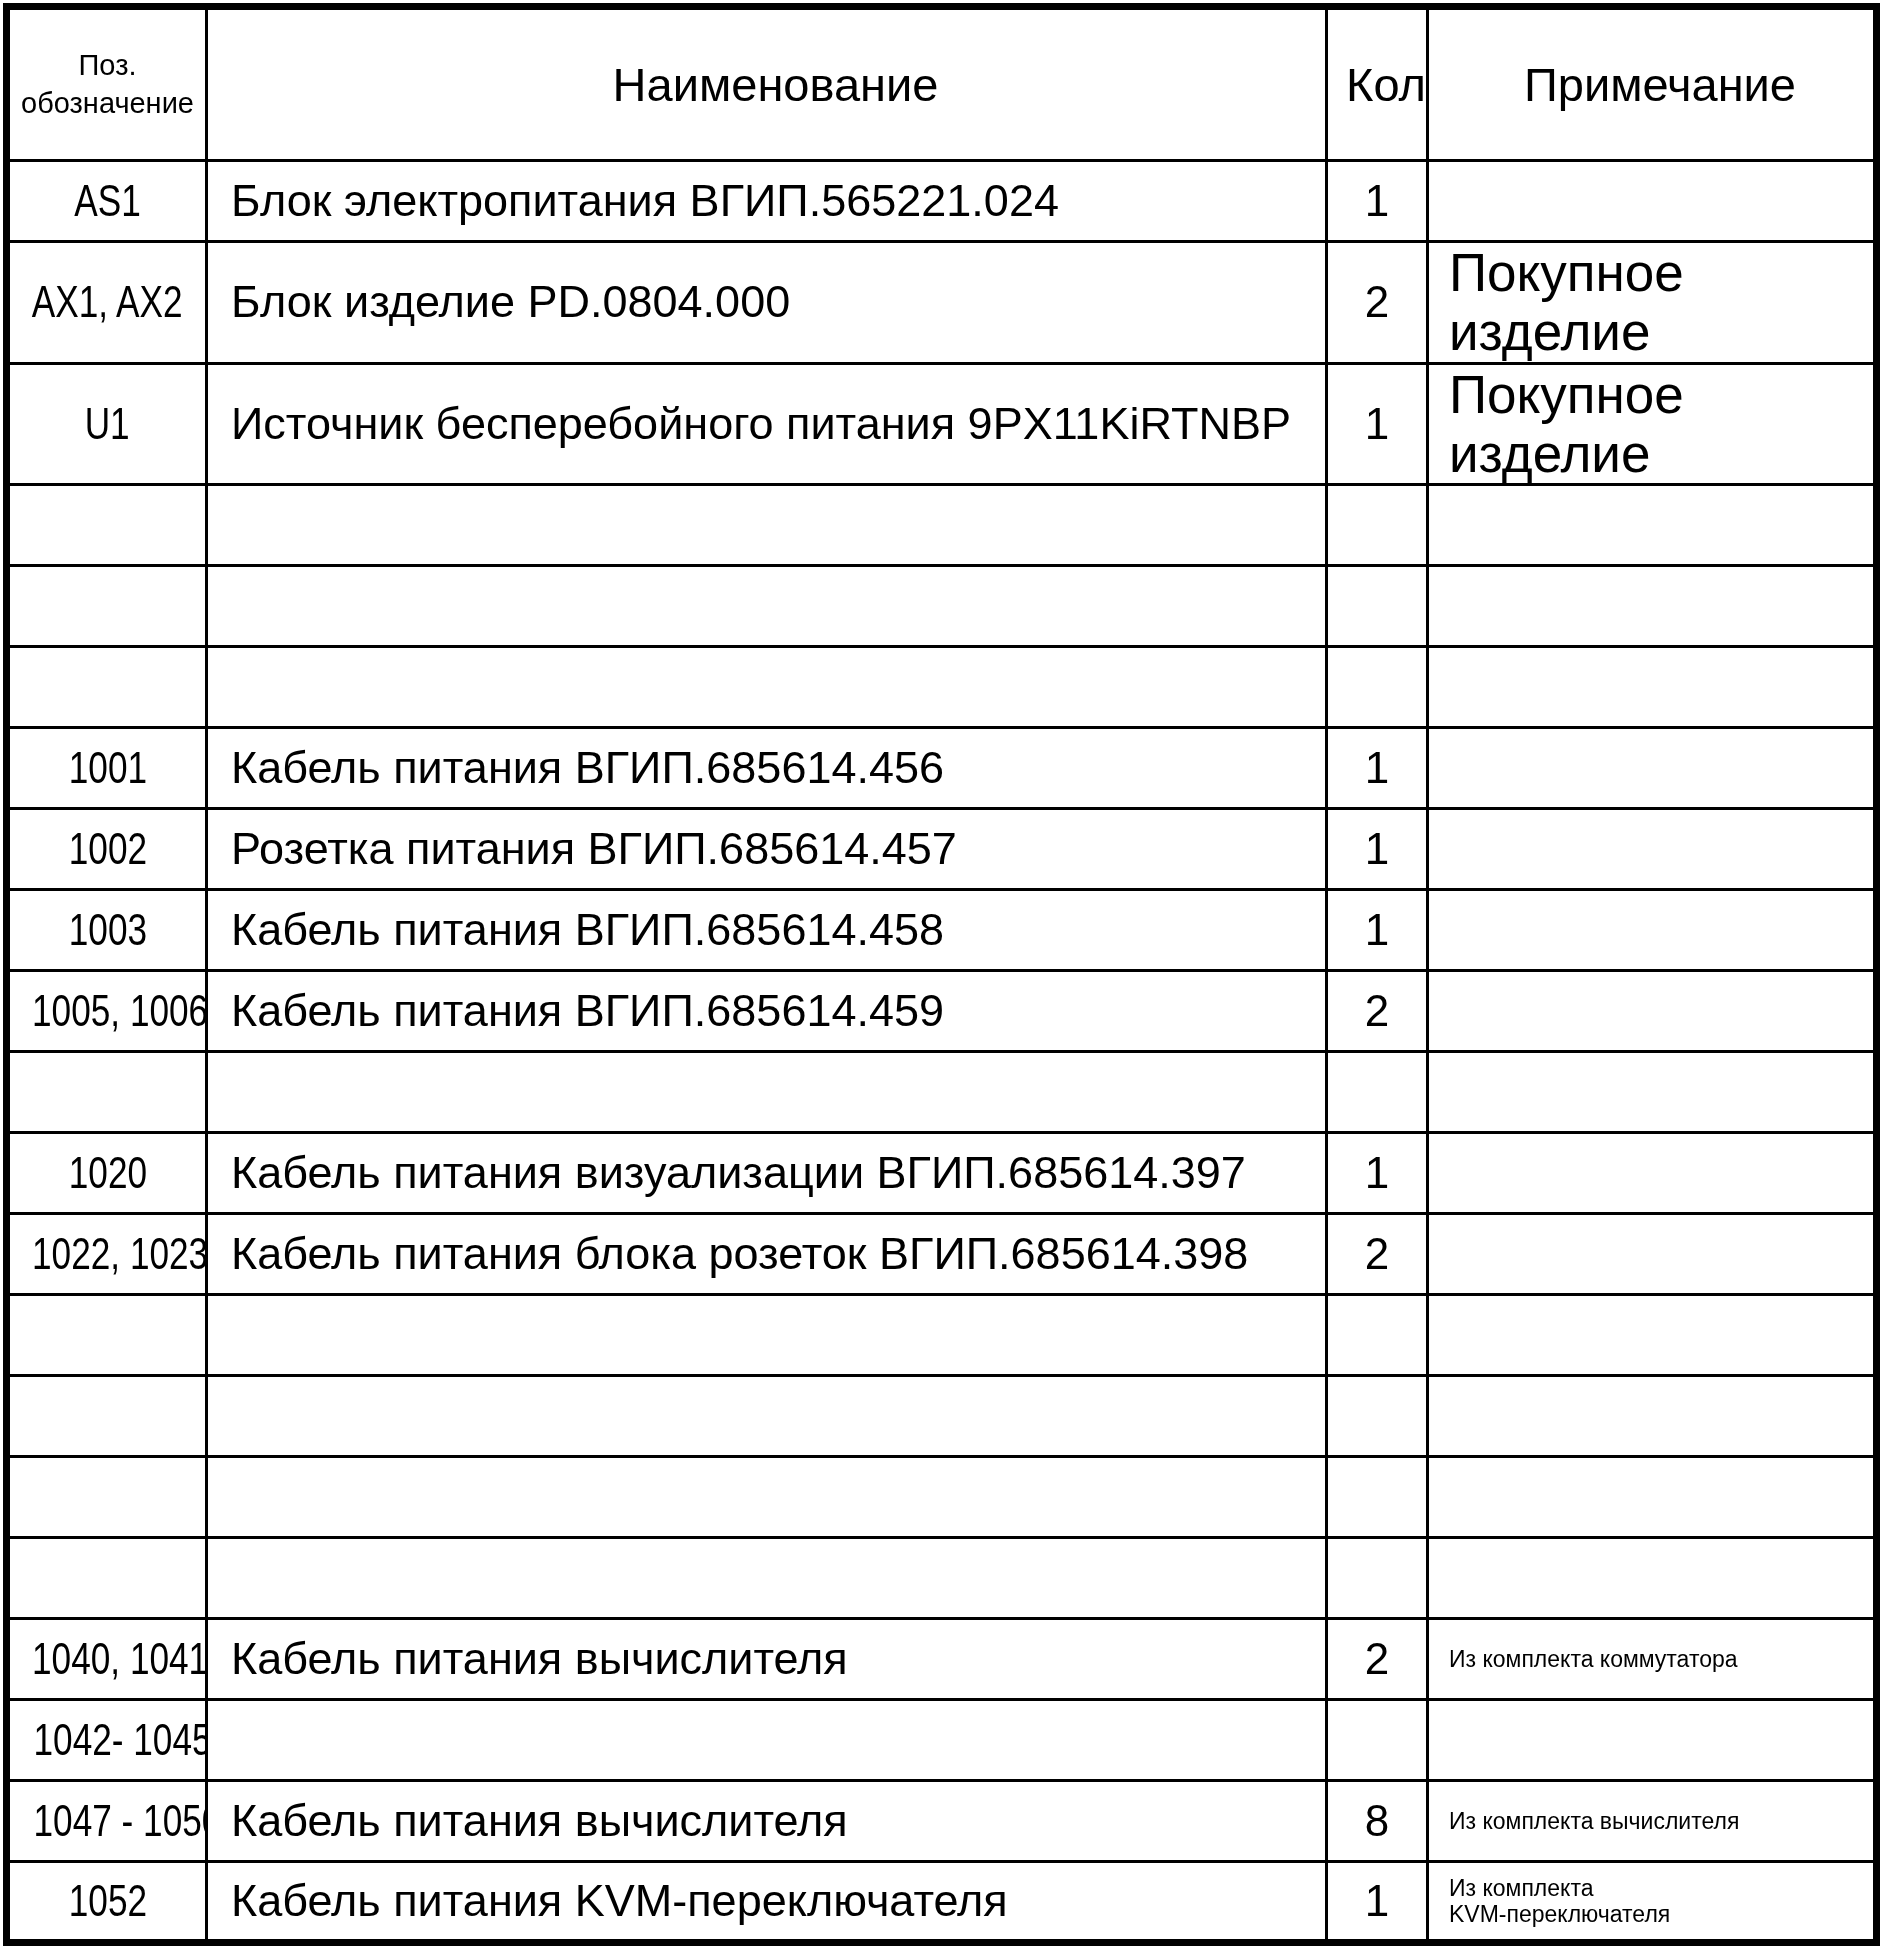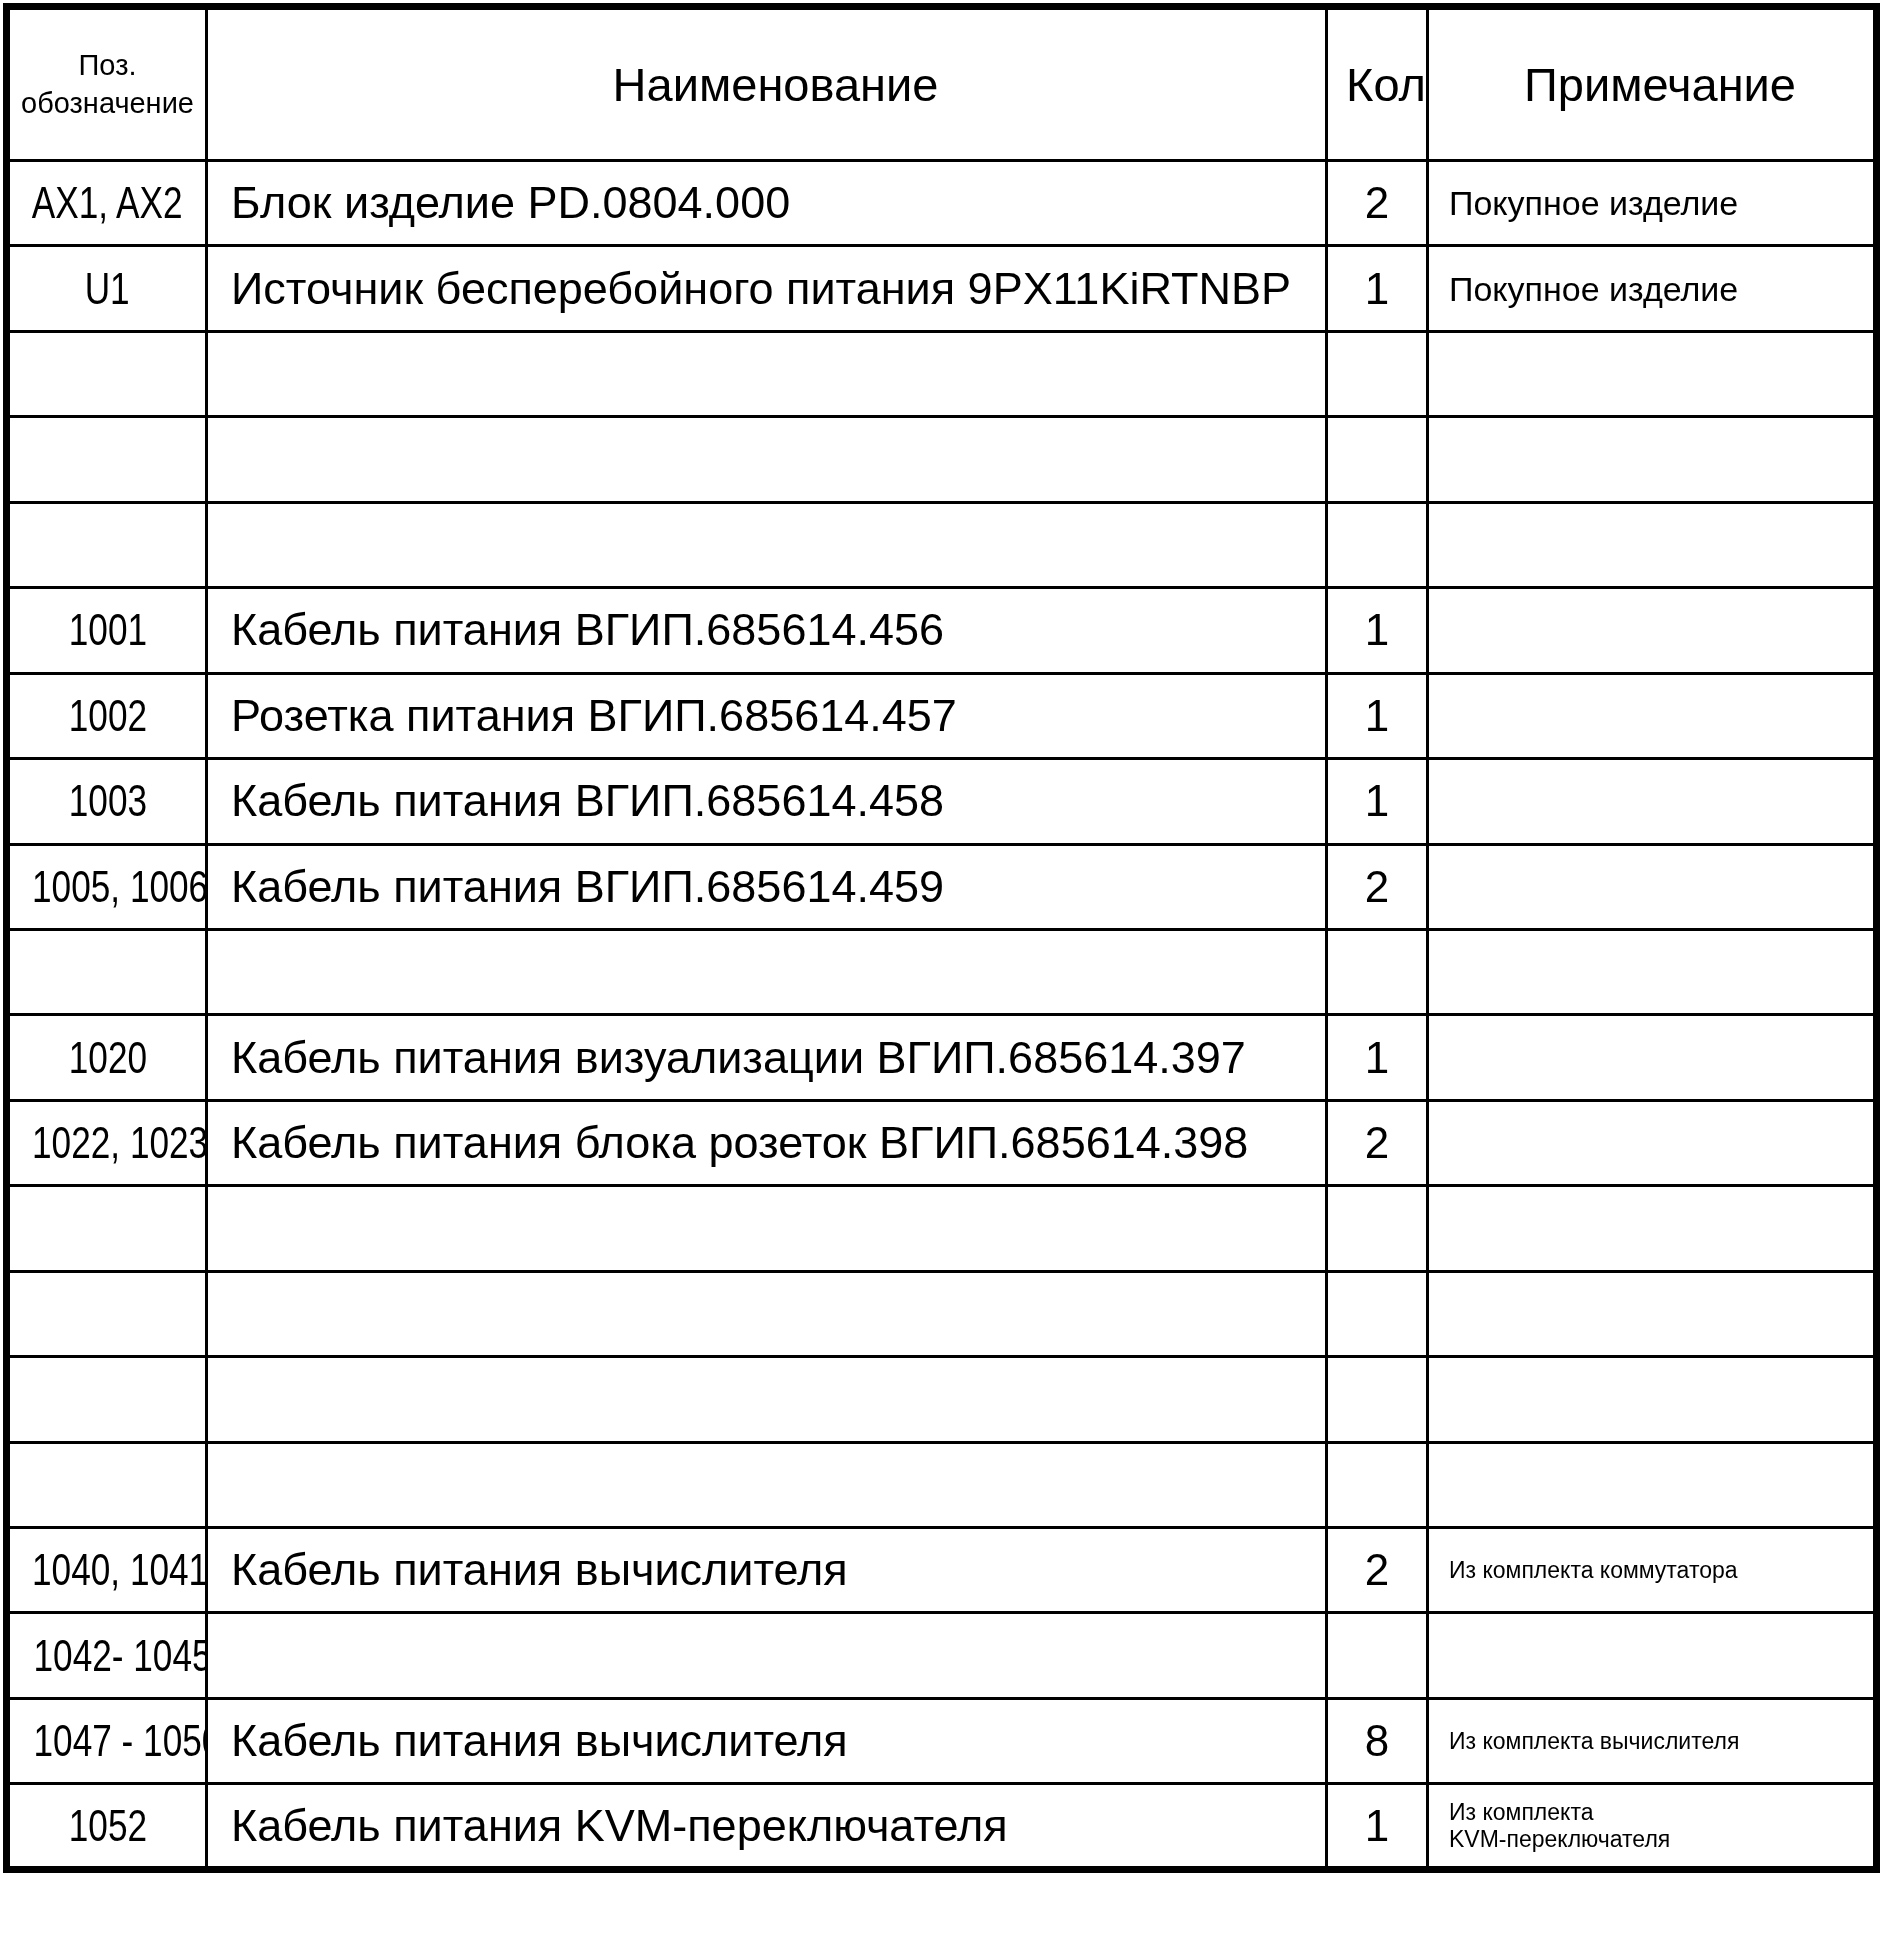--- a/index.html
+++ b/index.html
@@ -62,21 +62,21 @@
     font-size:45px;
     padding-left:23px;
     white-space:nowrap;
   }
   .cell-qty{
     text-align:center;
     font-size:44px;
     white-space:nowrap;
   }
   .cell-note{
-    font-size:34px;
+    font-size:53px;
     padding-left:20px;
     white-space:pre-line;
     line-height:1.12;
   }
   .cell-note.small{
     font-size:23px;
     line-height:1.15;
   }
 </style>
 </head>
@@ -94,20 +94,26 @@
       <tr class="header-row">
         <th class="h-pos">Поз.
 обозначение</th>
         <th class="h-name">Наименование</th>
         <th class="h-qty">Кол.</th>
         <th class="h-note">Примечание</th>
       </tr>
     </thead>
     <tbody id="rows">
         <tr class="body-row">
+          <td class="cell-pos"><span class="fit">AS1</span></td>
+          <td class="cell-name">Блок электропитания ВГИП.565221.024</td>
+          <td class="cell-qty">1</td>
+          <td class="cell-note"></td>
+        </tr>
+        <tr class="body-row">
           <td class="cell-pos"><span class="fit">AX1, AX2</span></td>
           <td class="cell-name">Блок изделие PD.0804.000</td>
           <td class="cell-qty">2</td>
           <td class="cell-note">Покупное изделие</td>
         </tr>
         <tr class="body-row">
           <td class="cell-pos"><span class="fit">U1</span></td>
           <td class="cell-name">Источник бесперебойного питания 9PX11KiRTNBP</td>
           <td class="cell-qty">1</td>
           <td class="cell-note">Покупное изделие</td>

